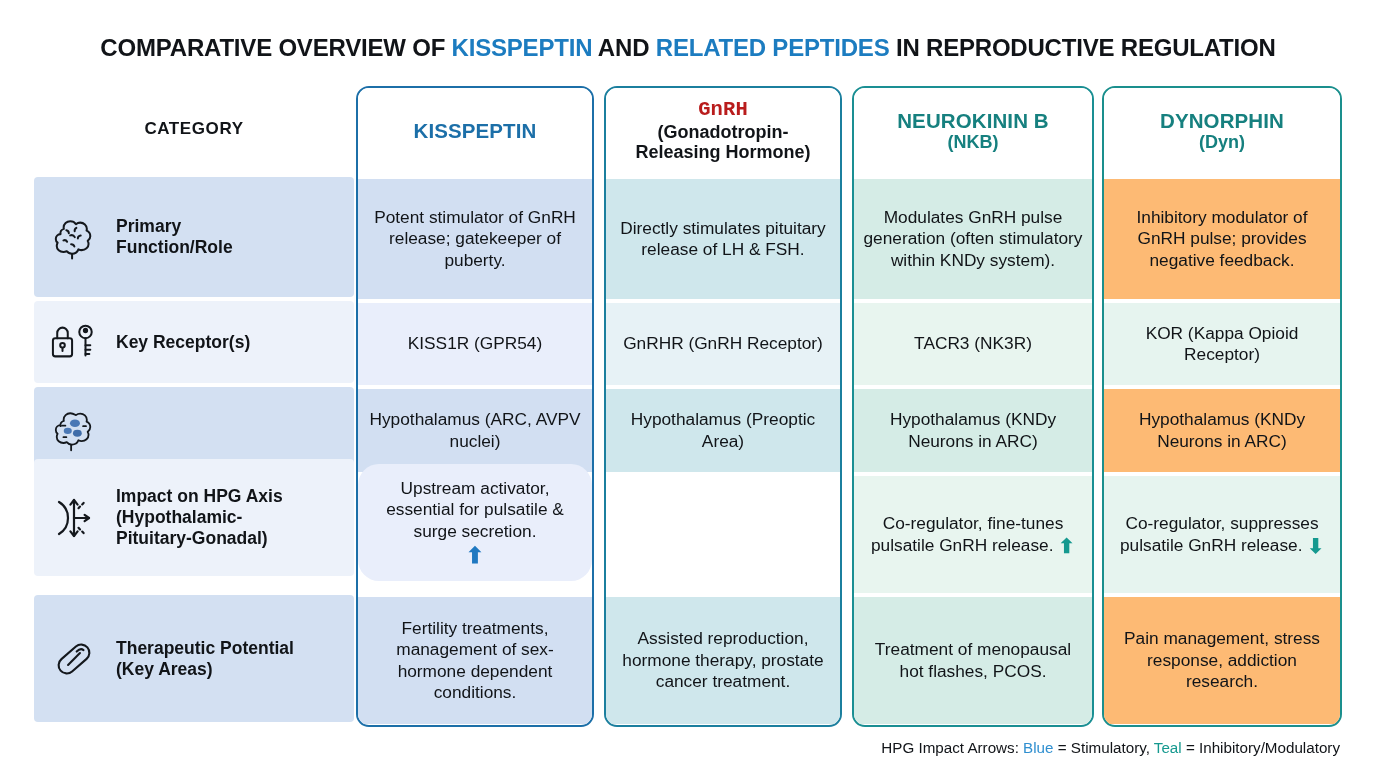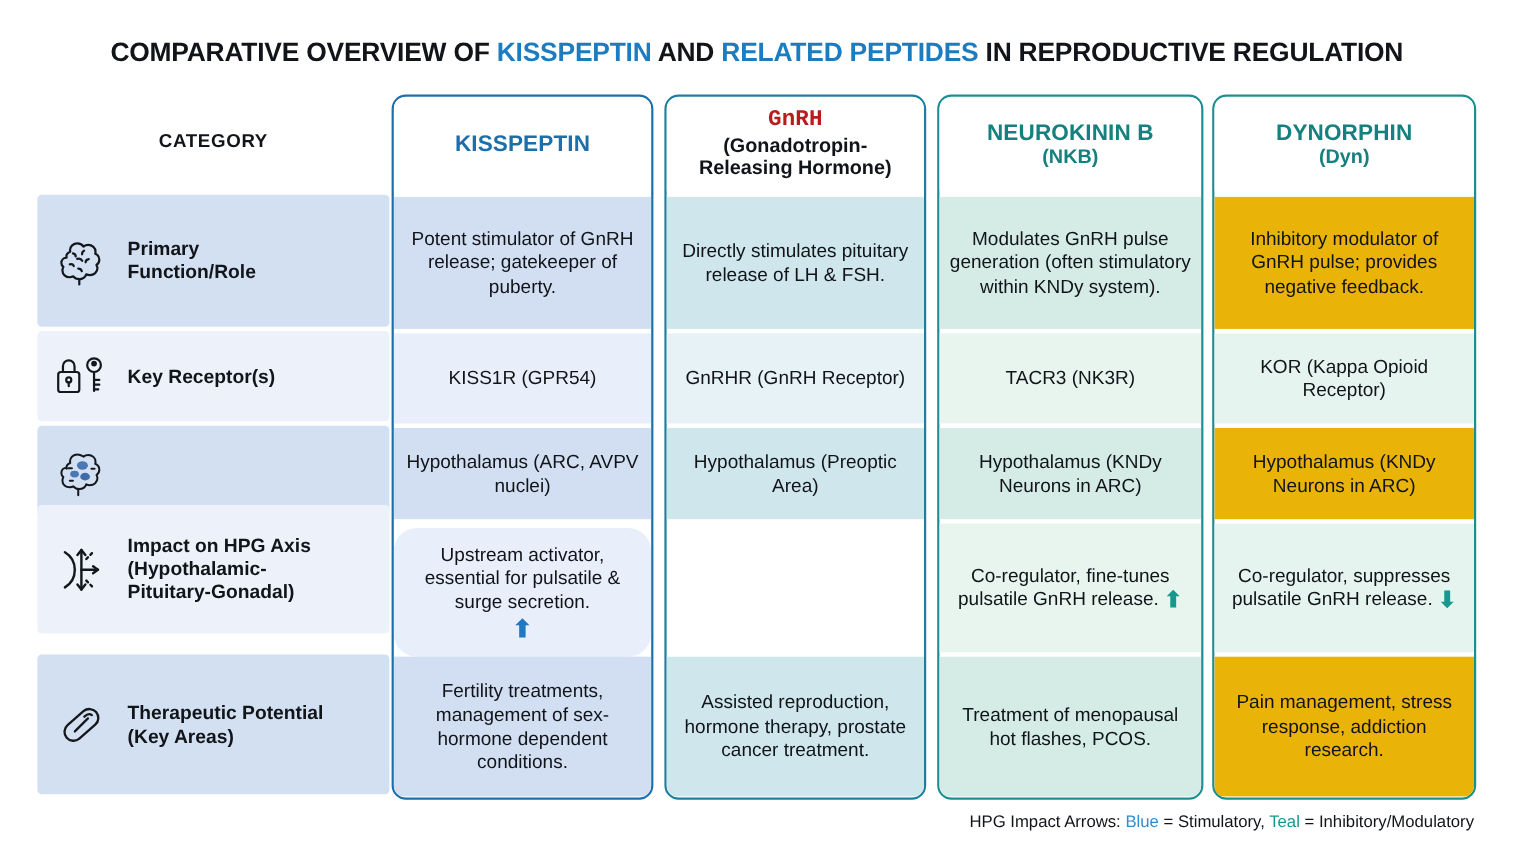--- a/index.html
+++ b/index.html
@@ -153,21 +153,21 @@
   }
   .val-cell .txt { display: block; width: 100%; }
 
   
   .k0 .val-cell.shade { background: #d2dff2; }
   .k0 .val-cell.plain { background: #e9eefb; }
   .k1 .val-cell.shade { background: #cfe7ec; }
   .k1 .val-cell.plain { background: #e7f2f6; }
   .k2 .val-cell.shade { background: #d5ece6; }
   .k2 .val-cell.plain { background: #e8f5ef; }
-  .k3 .val-cell.shade { background: #eab308; justify-content: center; }
+  .k3 .val-cell.shade { background: #fdba74; justify-content: center; }
   .k3 .val-cell.plain { background: #e6f4ef; }
 
   
   .arw {
     display: inline-block;
     vertical-align: -2px;
     font-size: 20px;
     font-weight: bold;
     line-height: 1;
   }
@@ -213,21 +213,21 @@
     <div class="val-cell shade" style="top: 91px; height: 120px;">
           <span class="txt">Potent stimulator of GnRH release; gatekeeper of puberty.</span>
         </div>
         <div class="val-cell plain" style="top: 215px; height: 82px;">
           <span class="txt">KISS1R (GPR54)</span>
         </div>
         <div class="val-cell shade" style="top: 301px; height: 83px;">
           <span class="txt">Hypothalamus
 (ARC, AVPV nuclei)</span>
         </div>
-        <div class="val-cell plain" style="top: 392px; height: 117px; border-radius: 21px;">
+        <div class="val-cell plain" style="top: 376px; height: 117px; border-radius: 21px;">
           <span class="txt">Upstream activator, essential for pulsatile &amp; surge secretion.<span class="arw blue arw-block">⬆</span></span>
         </div>
         <div class="val-cell shade" style="top: 509px; height: 127px;">
           <span class="txt">Fertility treatments, management of sex-hormone dependent conditions.</span>
         </div>
       </div>
 
     <div class="card k1 col-c1">
       <div class="card-head">
         <div class="ttl">GnRH</div>

